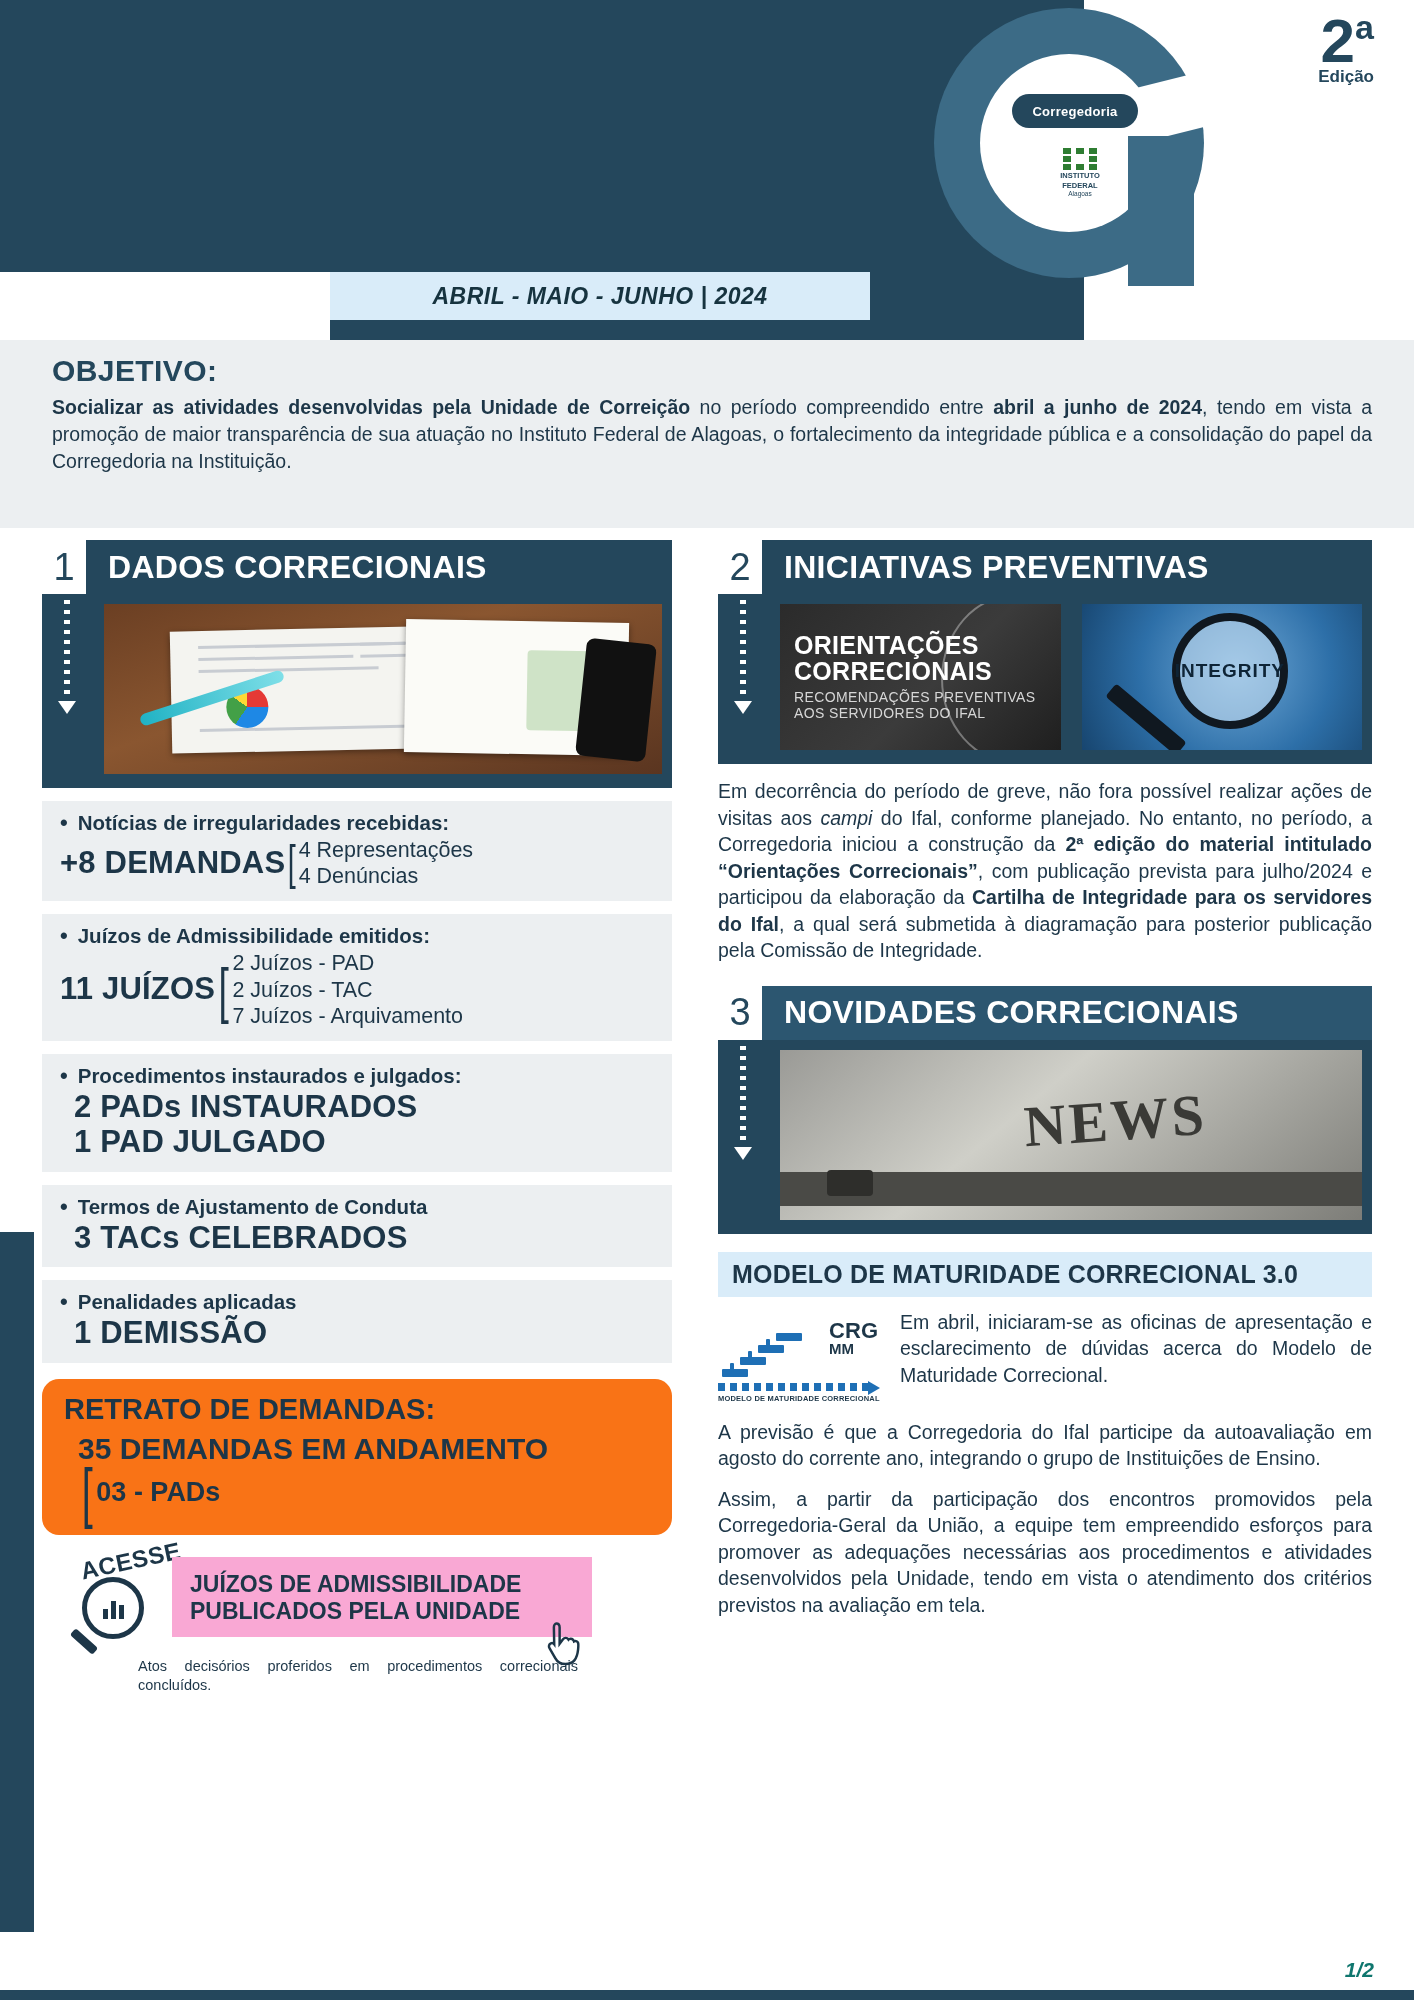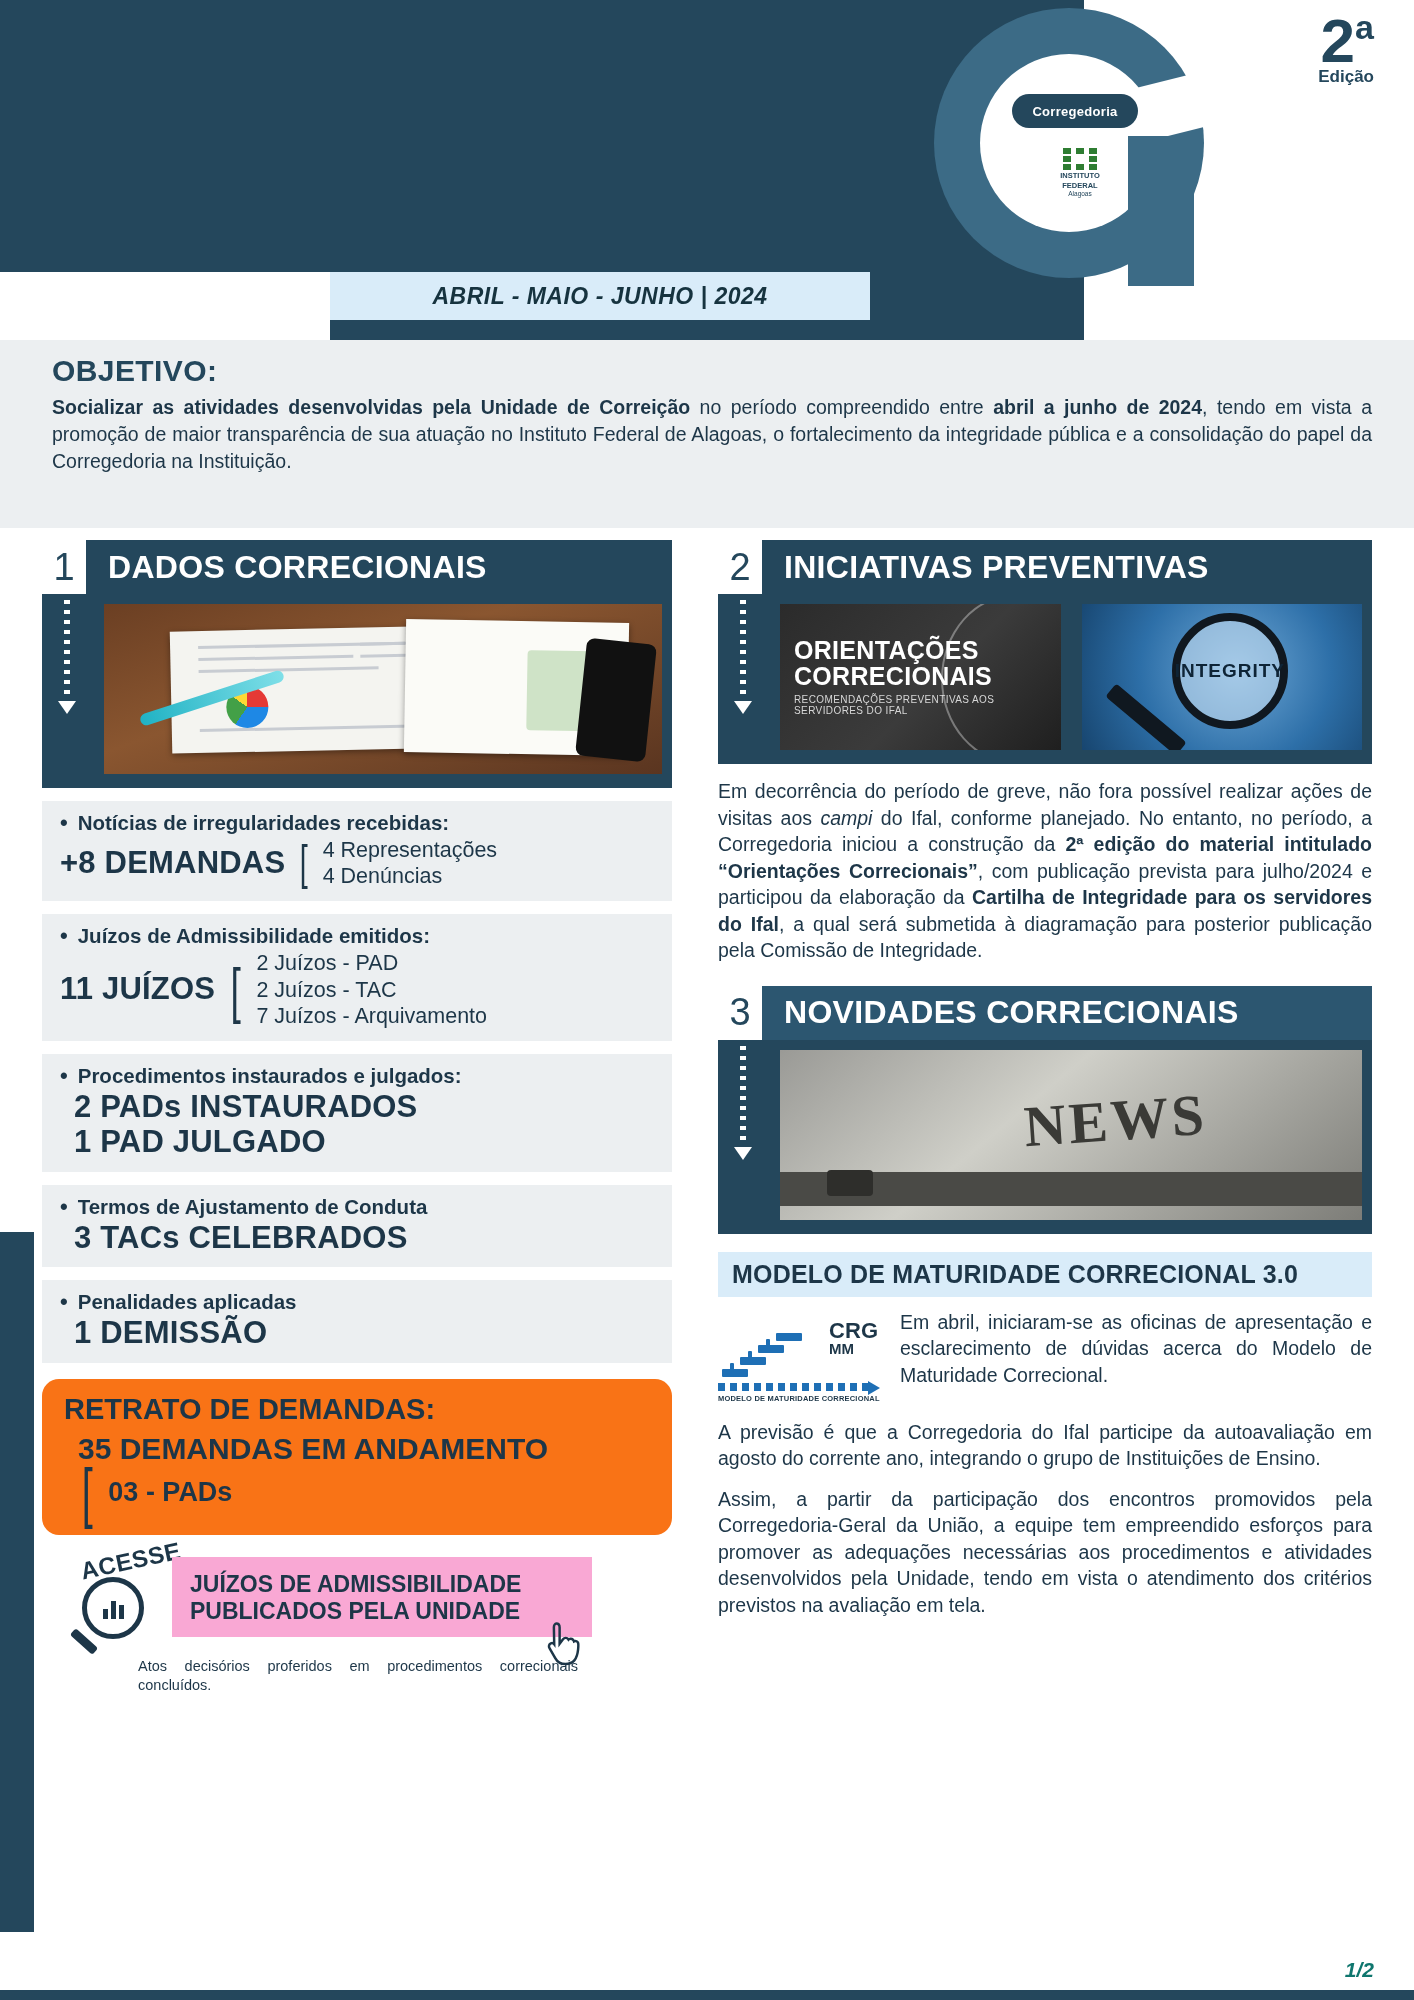--- a/index.html
+++ b/index.html
@@ -181,21 +181,21 @@
   }
 
   
   .twoimg { display:flex; gap:21px; height:146px; }
   .img-orient {
     flex: 1 1 50%; background: linear-gradient(135deg,#2b2b2b 0%, #3b3b3b 55%, #1f1f1f 100%);
     position:relative; display:flex; flex-direction:column; justify-content:center;
     padding-left:14px; overflow:hidden;
   }
   .img-orient .t { color:#fff; font-weight:800; font-size:25px; line-height:1.02; letter-spacing:.3px;}
-  .img-orient .s { color:#d7d7d7; font-size:10px; margin-top:5px; letter-spacing:.4px;}
+  .img-orient .s { color:#d7d7d7; font-size:14px; margin-top:5px; letter-spacing:.4px;}
   .img-orient .arcs {
     position:absolute; right:-30px; top:-10px; width:150px; height:170px;
     border:2px solid rgba(255,255,255,.35); border-radius:50% 0 0 50%;
   }
   .img-integrity {
     flex: 1 1 50%; background: radial-gradient(circle at 55% 45%, #6fa8d6 0%, #2d6fa8 55%, #17456f 100%);
     position:relative; overflow:hidden; display:flex; align-items:center; justify-content:center;
   }
   .img-integrity .lens {
     width:116px; height:116px; border-radius:50%;
@@ -228,21 +228,21 @@
   }
   .item .lead {
     font-size:20.5px; font-weight:800; color:#1d3648; margin:0 0 2px 0;
   }
   .item .lead:before {
     content:"•"; margin-right:10px; font-size:22px; line-height:1;
   }
   .big {
     font-size:31px; font-weight:700; color:#1d3648; line-height:1.12; letter-spacing:0.2px;
   }
-  .row-bracket { display:flex; align-items:center; gap:12px; }
+  .row-bracket { display:flex; align-items:center; gap:0; }
   .bracket {
     font-size:48px; line-height:.8; font-weight:300; color:#1d3648;
     transform: scaleX(0.6); display:inline-block;
   }
   .bracket-lines { font-size:21.5px; line-height:1.22; color:#1d3648; }
 
   .retrato {
     margin-top:16px; background:#f97316; padding:14px 16px 16px 22px;border-radius:17px;
   }
   .retrato h3 { margin:0 0 6px 0; font-size:29px; font-weight:800; color:#1d3648; }

